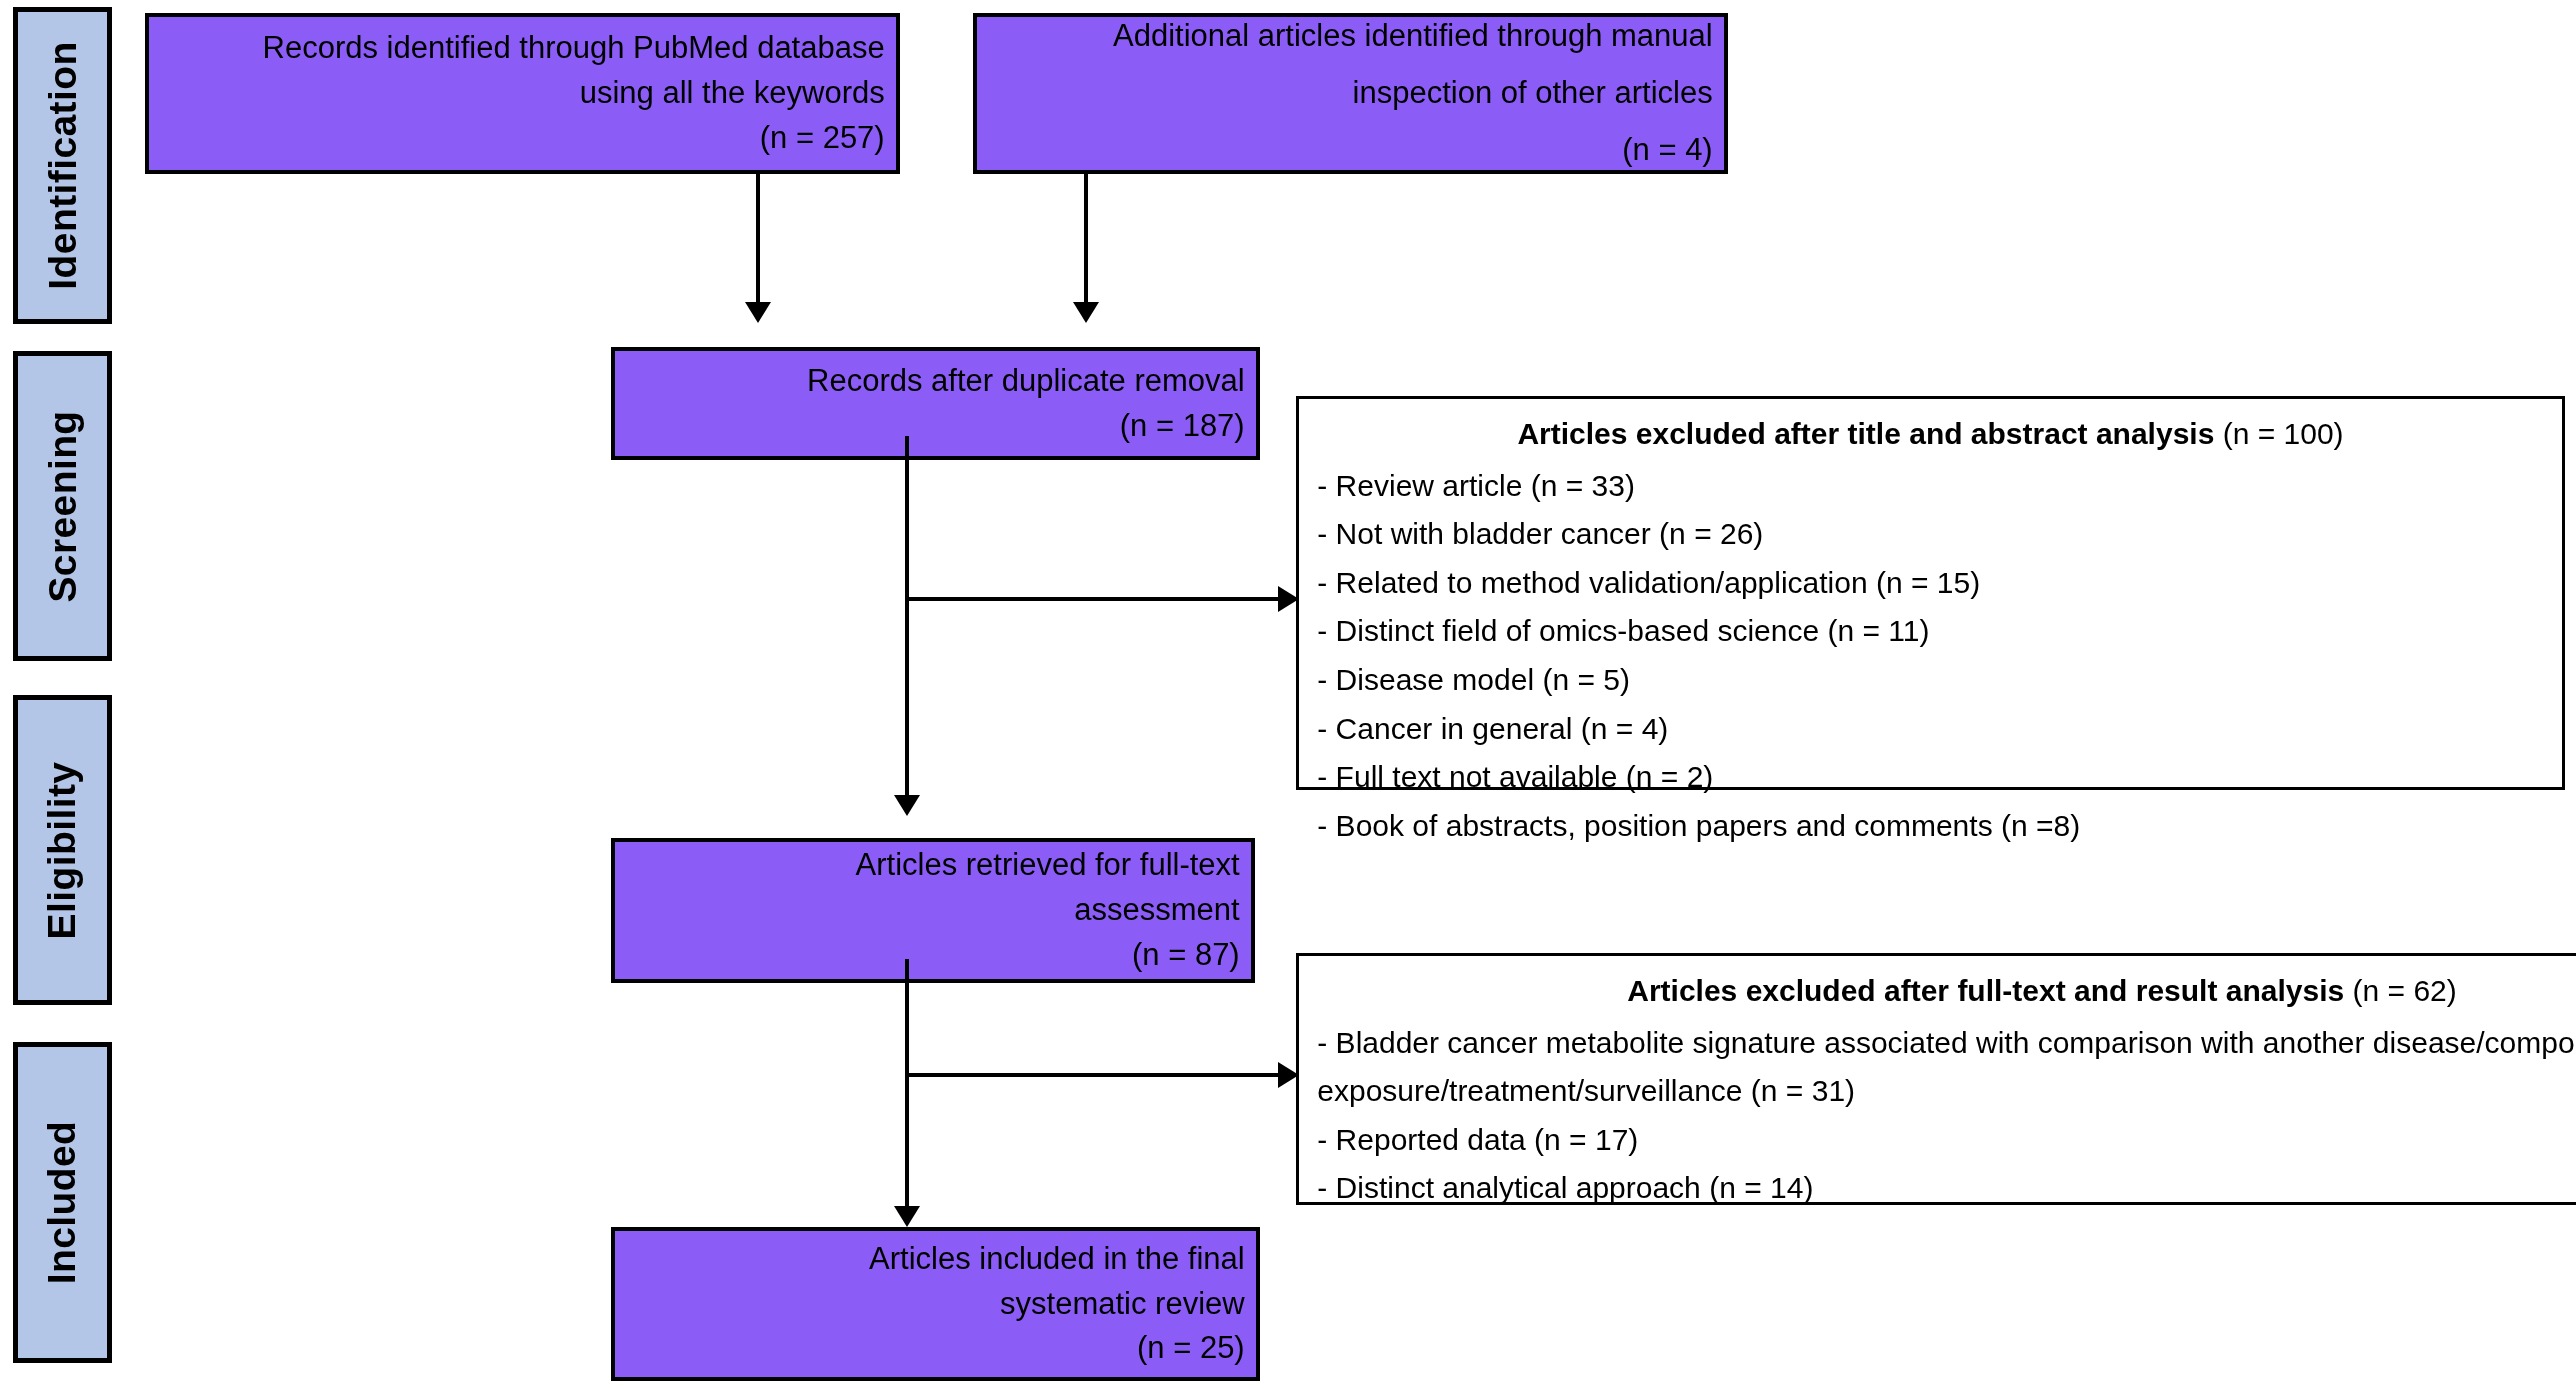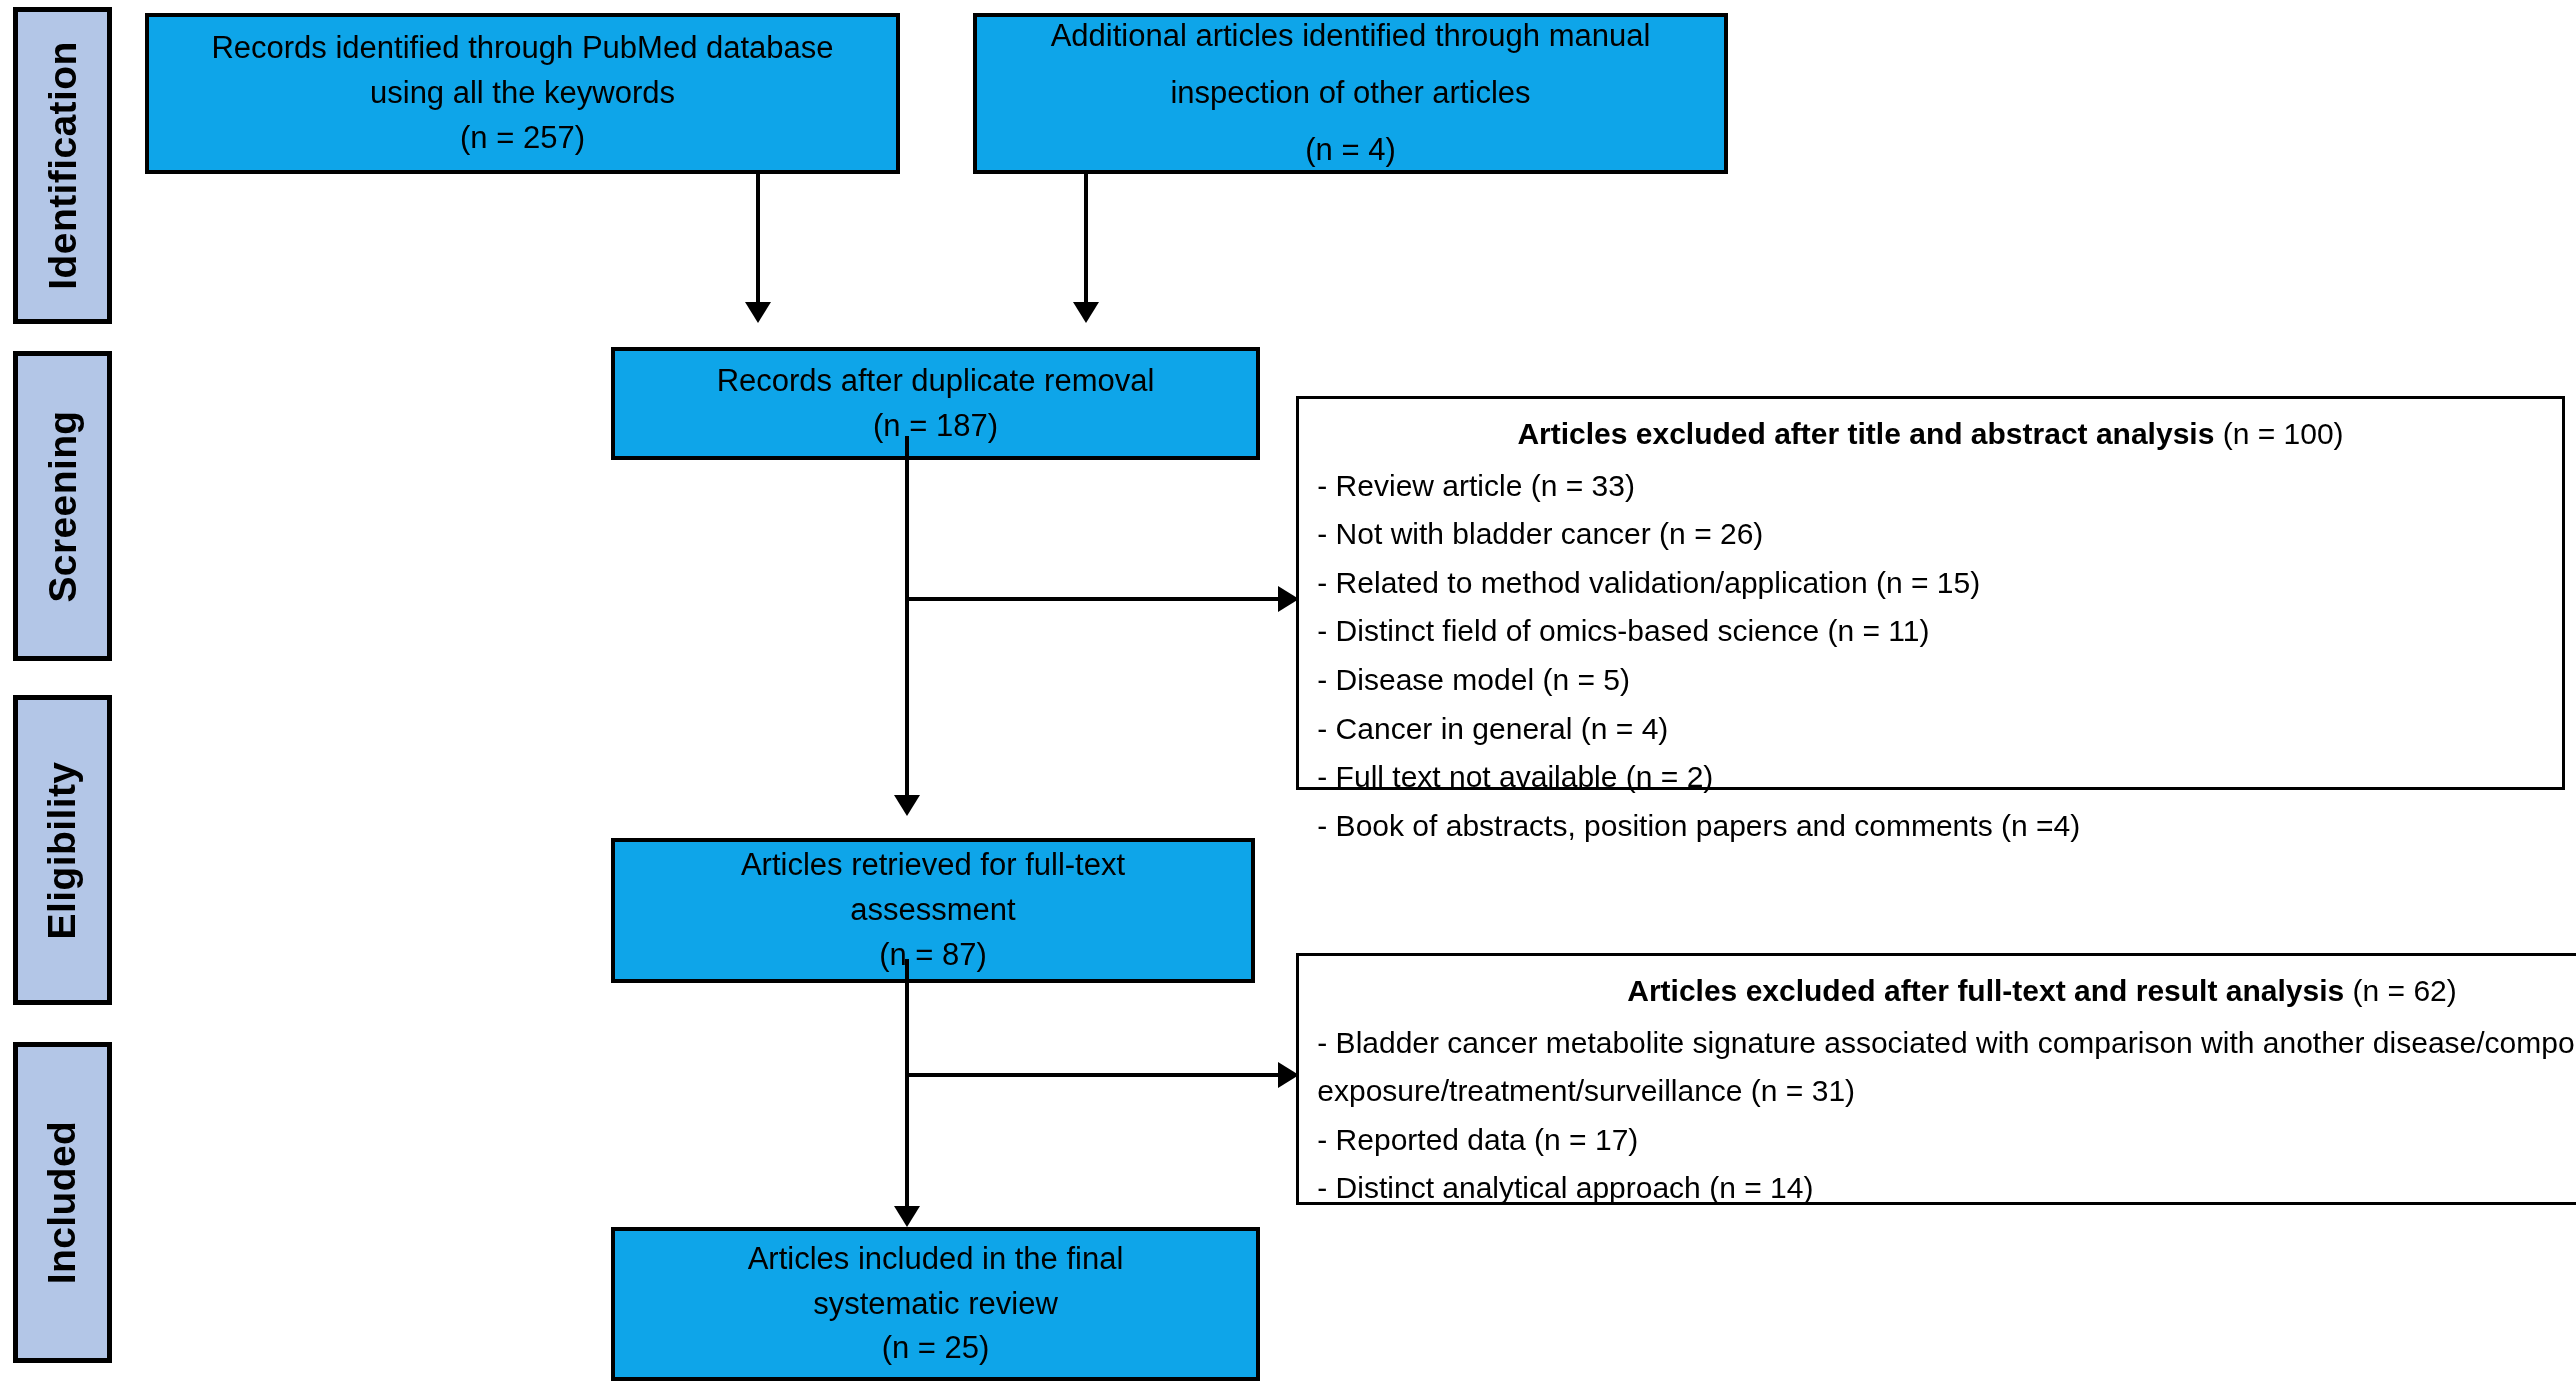--- a/index.html
+++ b/index.html
@@ -34,26 +34,26 @@
     white-space: nowrap;
     font-weight: bold;
     font-size: 39px;
     letter-spacing: 0.4px;
     line-height: 1;
   }
 
   
   .flow-box {
     position: absolute;
-    background: #0ea5e9;
+    background: #8b5cf6;
     border: 4.2px solid #000000;
     box-sizing: border-box;
     display: flex;
     flex-direction: column;
-    align-items: center;
+    align-items: flex-end;
     justify-content: center;
     text-align: center;
     font-size: 31px;
     line-height: 1.45;
     padding: 5.6px 11.3px;
   }
   .flow-box .line { display: block; white-space: nowrap; }
 
   
   .excl-box {
@@ -157,21 +157,21 @@
       <span>Articles excluded after title and abstract analysis</span><span> </span><span class="count">(n = 100)</span>
     </div>
     <div class="excl-list">
       <span class="excl-item">- Review article (n = 33)</span>
       <span class="excl-item">- Not with bladder cancer (n = 26)</span>
       <span class="excl-item">- Related to method validation/application (n = 15)</span>
       <span class="excl-item">- Distinct field of omics-based science (n = 11)</span>
       <span class="excl-item">- Disease model (n = 5)</span>
       <span class="excl-item">- Cancer in general (n = 4)</span>
       <span class="excl-item">- Full text not available (n = 2)</span>
-      <span class="excl-item">- Book of abstracts, position papers and comments (n =4)</span>
+      <span class="excl-item">- Book of abstracts, position papers and comments (n =8)</span>
     </div>
   </div>
 
   <div class="flow-box" style="left:611px; top:814px; width:644px; height:145px;margin-top:24px;">
     <span class="line">Articles retrieved for full-text</span>
     <span class="line">assessment</span>
     <span class="line">(n = 87)</span>
   </div>
 
   <div class="vline" style="left:905px; top:959px; height:250px;"></div>

